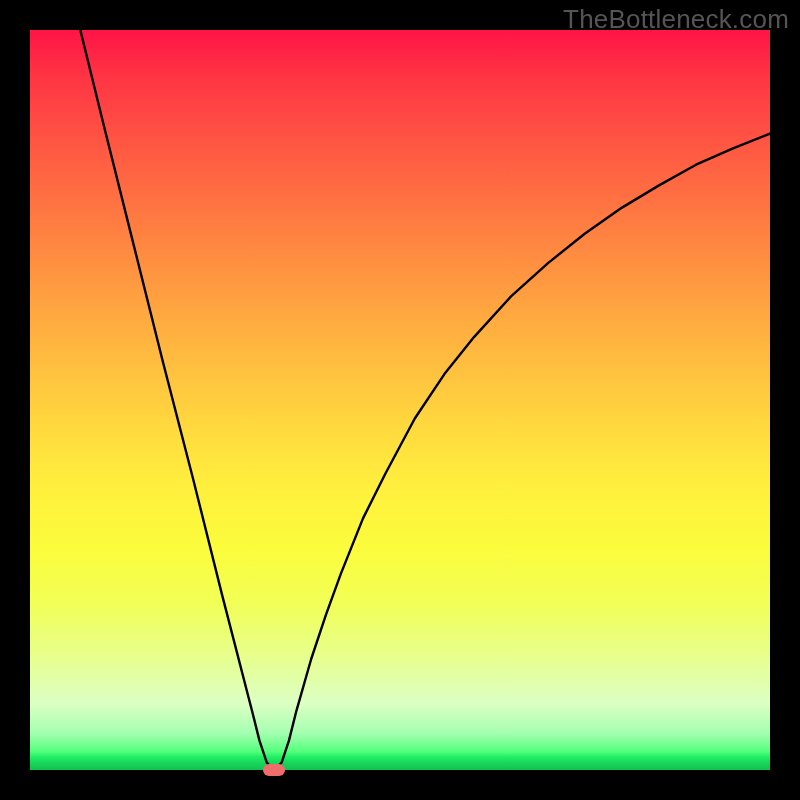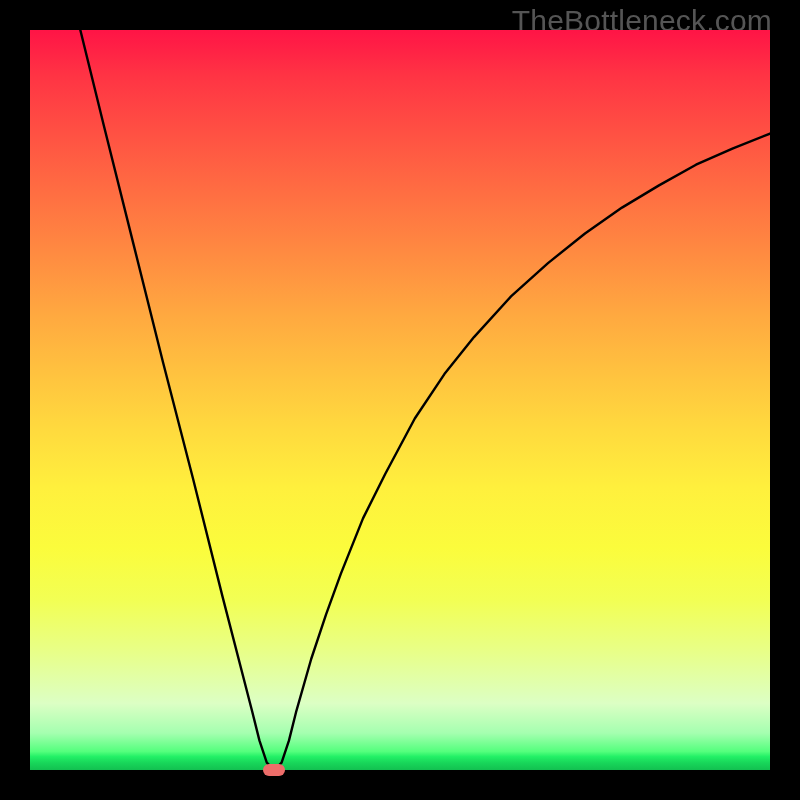--- a/index.html
+++ b/index.html
@@ -6,23 +6,23 @@
   html, body { width: 800px; height: 800px; overflow: hidden; background: #000; }
   .outer {
     width: 800px;
     height: 800px;
     background: #000;
     position: relative;
   }
   .watermark {
     position: absolute;
     top: 4px;
-    right: 28px;
+    right: 11px;
     font-family: Arial, Helvetica, sans-serif;
-    font-size: 30px;
+    font-size: 26px;
     font-weight: 500;
     color: #555;
     letter-spacing: 0.2px;
   }
   .plot-area {
     position: absolute;
     left: 30px;
     top: 30px;
     width: 740px;
     height: 740px;

